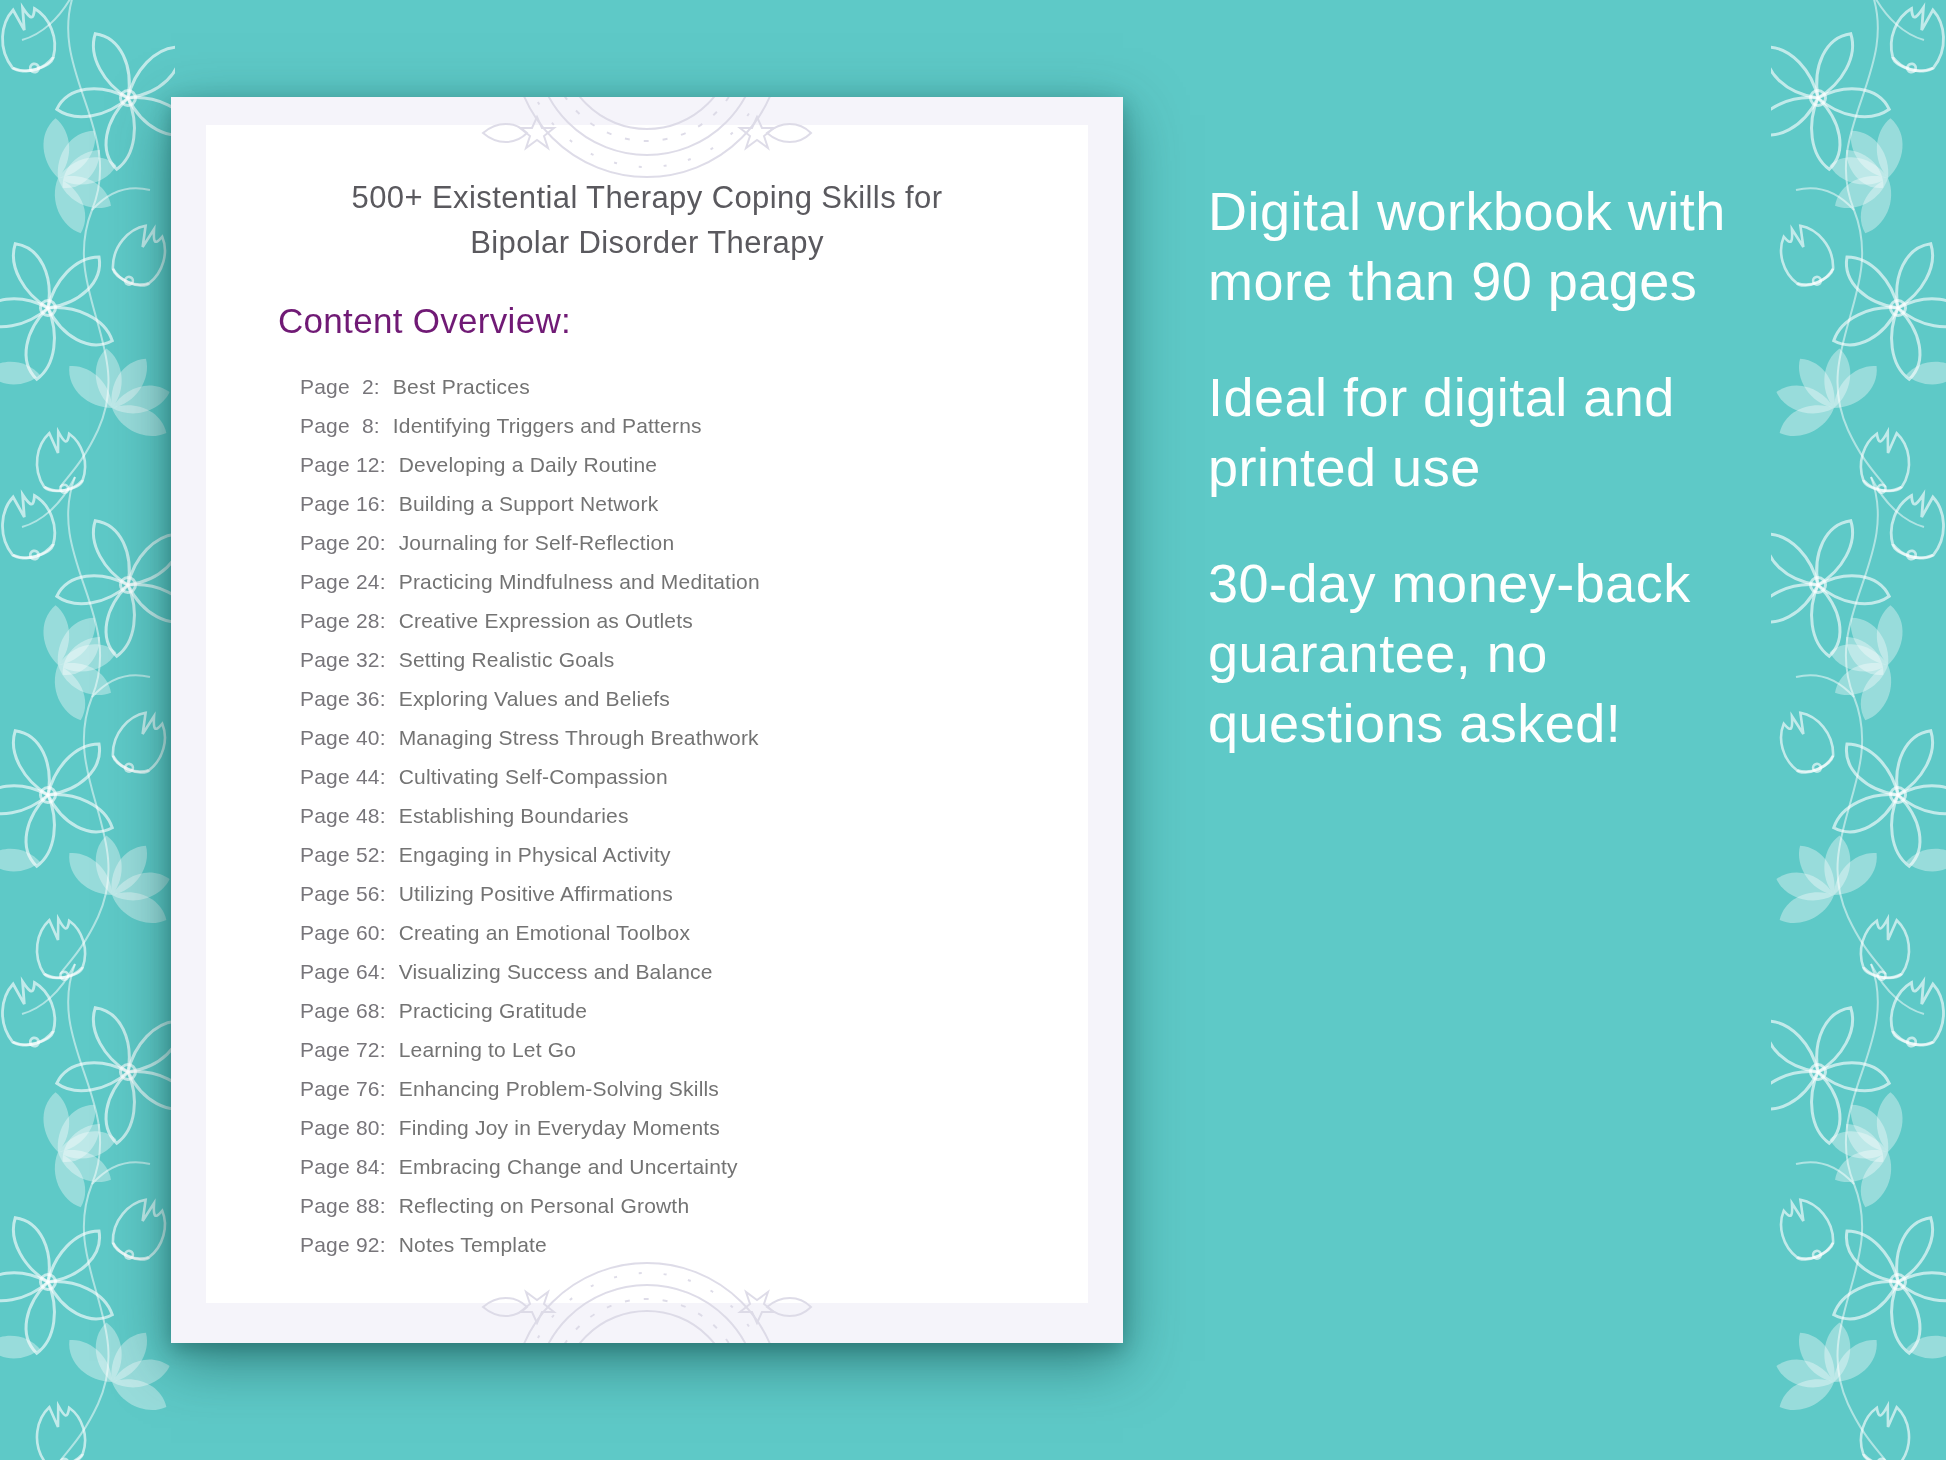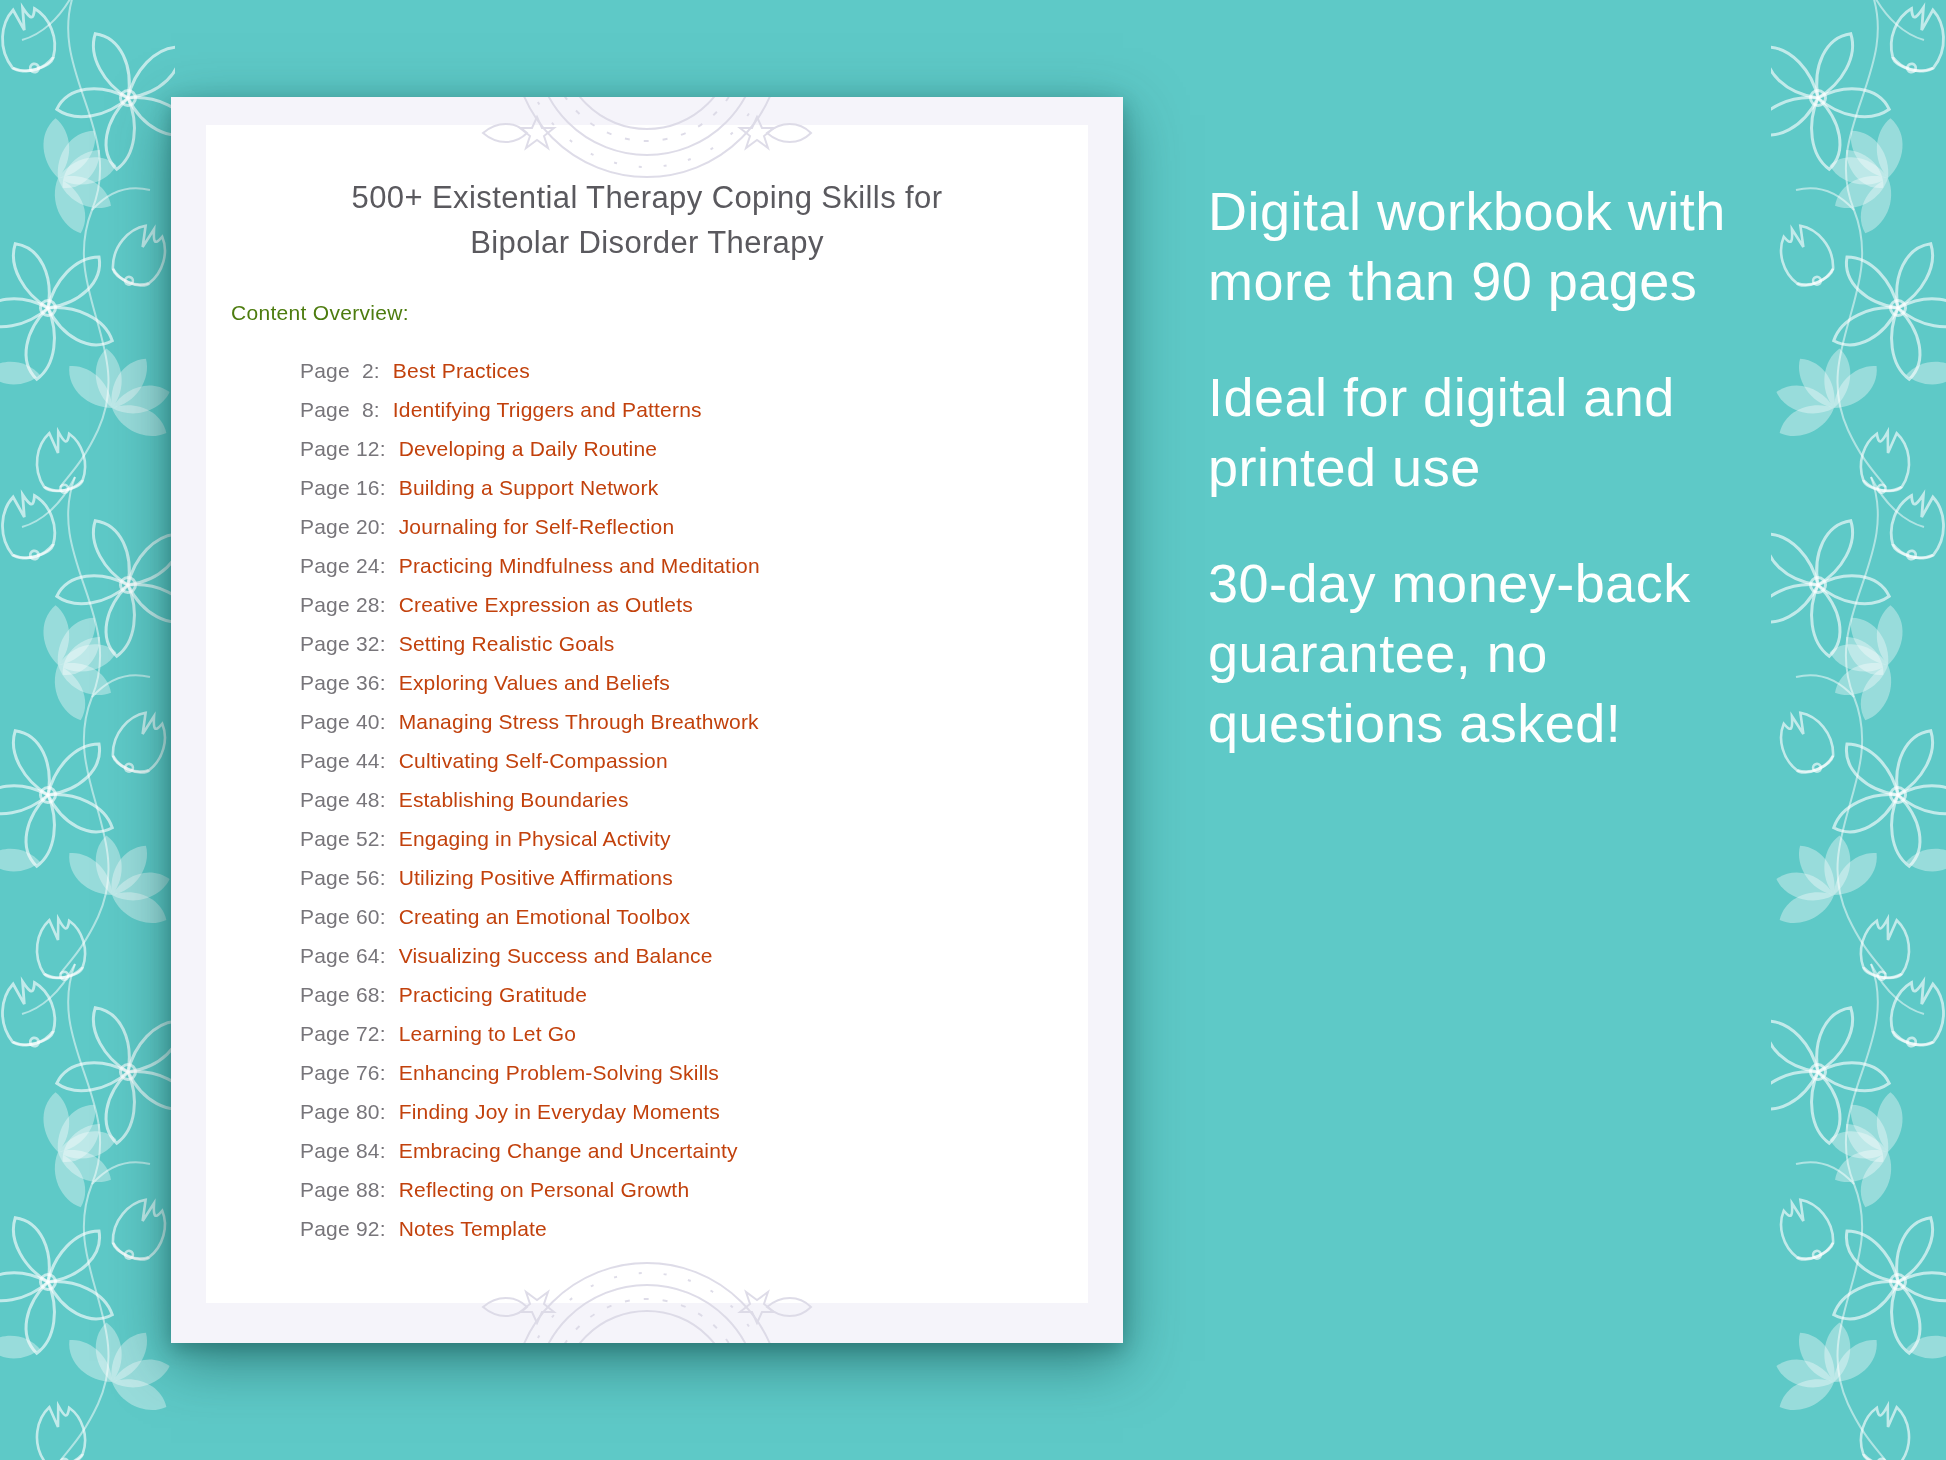--- a/index.html
+++ b/index.html
@@ -32,26 +32,26 @@
   .mandala-faint{position:absolute;left:830px;top:350px;z-index:3;}
   .mandala-faint-stroke{stroke:#efeef6;stroke-width:2;fill:none;}
   
   .doc-content{position:absolute;left:35px;top:28px;right:35px;bottom:40px;z-index:4;}
   .doc-title{
     margin:50px 30px 0 30px;text-align:center;
     font-size:31px;line-height:45px;font-weight:400;
     color:#5a595e;letter-spacing:0.4px;white-space:pre-line;
   }
   .overview-heading{
-    margin:36px 0 0 25px;font-size:21px;color:#4d7c0f;letter-spacing:0.3px;
+    margin:36px 0 0 72px;font-size:35px;color:#701a75;letter-spacing:0.3px;
   }
   .toc{margin:26px 0 0 94px;}
   .toc-row{height:39px;display:flex;align-items:center;}
   .toc-label{white-space:pre;font-size:21px;color:#77757a;letter-spacing:0.2px;}
-  .toc-text{margin-left:13px;font-size:21px;color:#c2410c;letter-spacing:0.2px;}
+  .toc-text{margin-left:13px;font-size:21px;color:#737373;letter-spacing:0.2px;}
   
   .marketing{position:absolute;left:1208px;top:176px;width:690px;z-index:2;}
   .marketing-block{
     font-size:54px;line-height:70px;color:#fdfffe;font-weight:400;
     letter-spacing:0.5px;white-space:pre-line;margin:0 0 46px 0;
   }
 </style>
 </head>
 <body>
 

